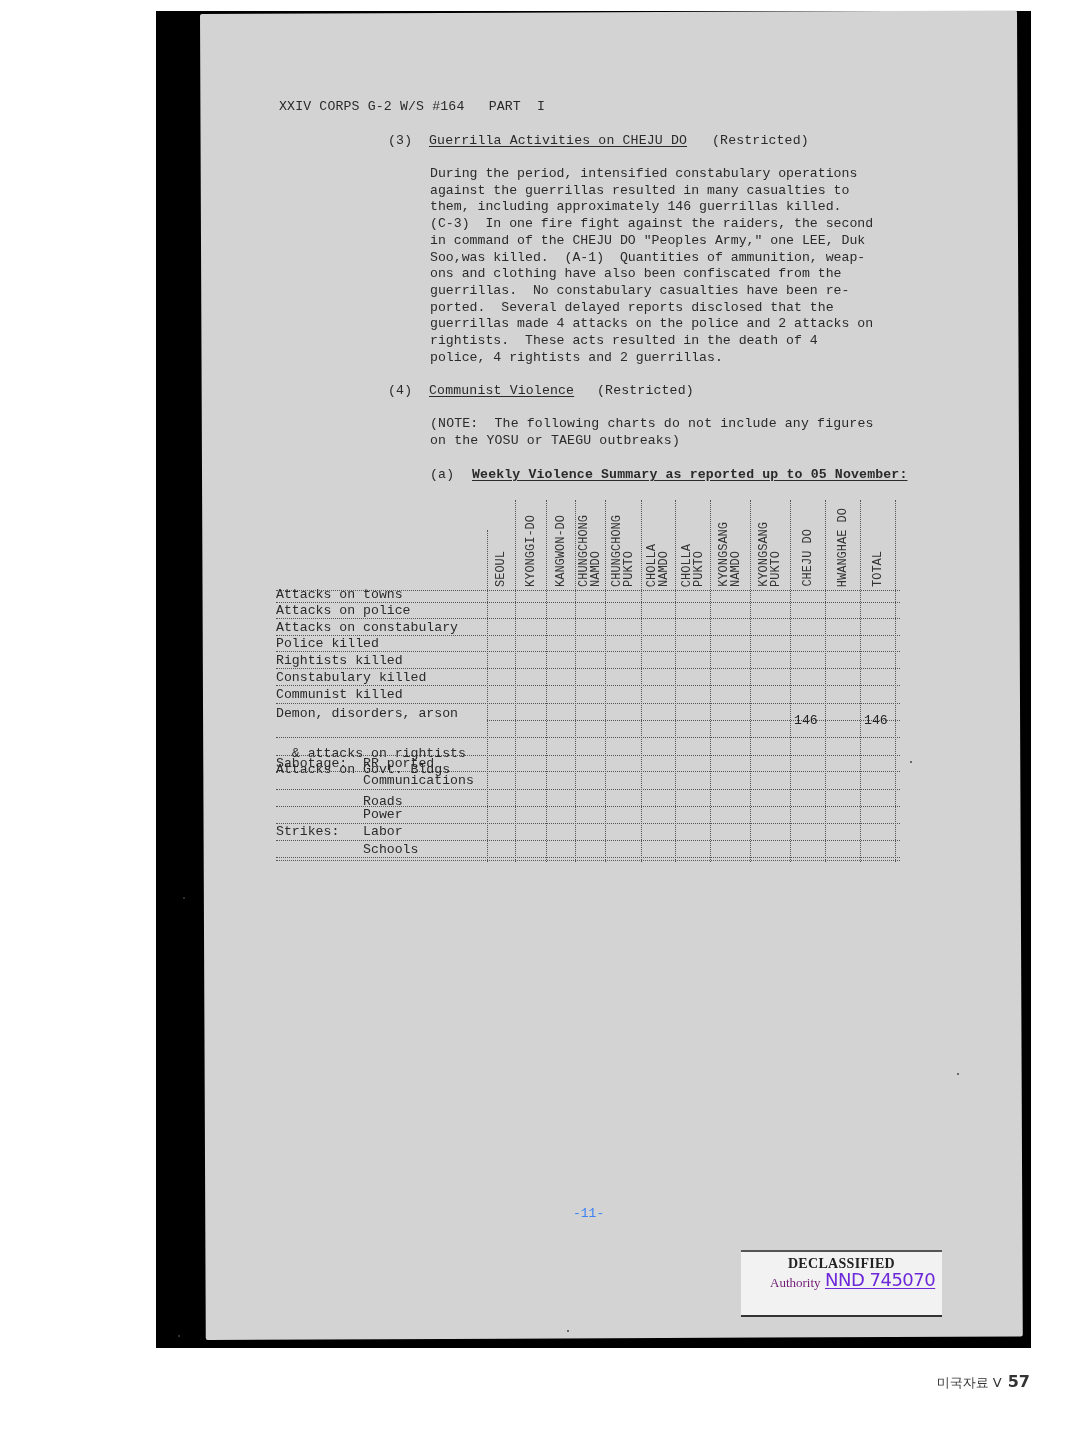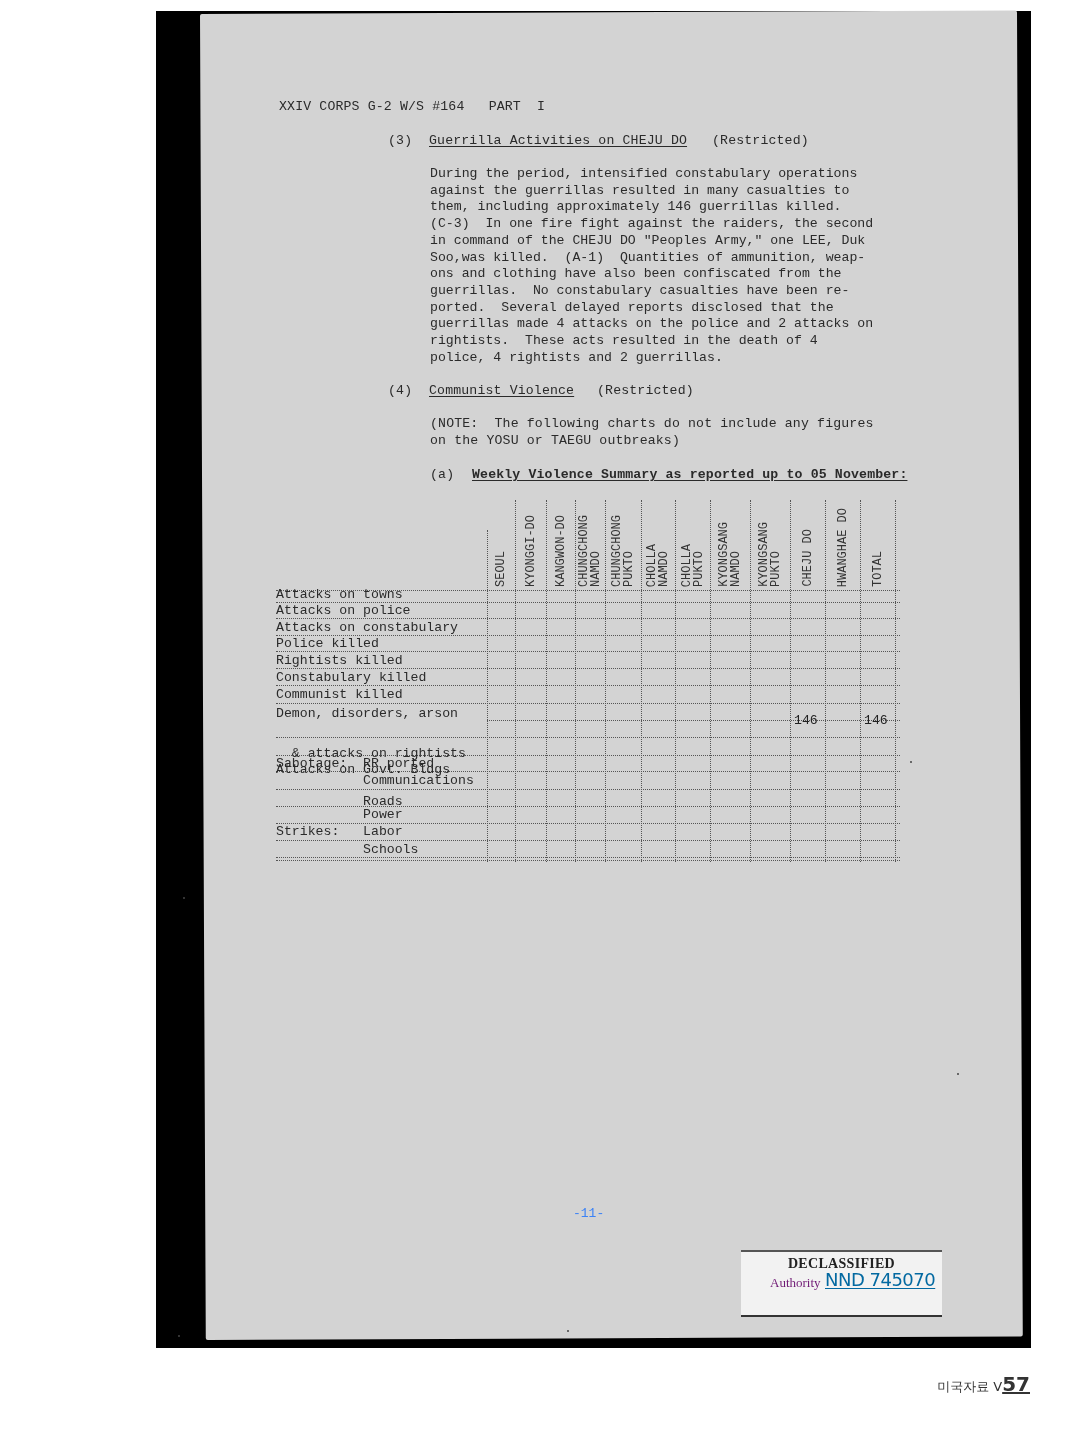--- a/index.html
+++ b/index.html
@@ -14,24 +14,24 @@
   .hdr-col { position:absolute; bottom:0; display:flex; align-items:flex-end; justify-content:center; }
   .hdr-col span { writing-mode:vertical-rl; transform:rotate(180deg); font-family:"Liberation Mono", monospace; font-size:12px; color:#333; line-height:12px; white-space:nowrap; }
   .row-label { position:absolute; left:0; font-family:"Liberation Mono", monospace; font-size:13.2px; color:#2a2a2a; white-space:pre; }
   .hline { position:absolute; border-top:1px dotted #555; height:0; }
   .vline { position:absolute; border-left:1px dotted #555; width:0; }
   .cell { position:absolute; font-family:"Liberation Mono", monospace; font-size:13.2px; color:#222;margin-top:26px; }
   .page-num { position:absolute; left:573px; top:1206px; font-family:"Liberation Mono", monospace; font-size:13px; color:#3b82f6; }
   .stamp { position:absolute; left:741px; top:1250px; width:201px; height:63px; background:#f2f2f2; border-top:2px solid #555; border-bottom:2px solid #333; }
   .stamp-title { position:absolute; left:0; width:100%; top:4px; text-align:center; font-family:"Liberation Serif", serif; font-weight:bold; font-size:14px; color:#222; letter-spacing:0.3px; }
   .stamp-auth { position:absolute; left:29px; top:23px; font-family:"Liberation Serif", serif; font-size:13px; color:#701a75; }
-  .stamp-val { position:absolute; left:84px; top:17px; font-family:"DejaVu Sans", sans-serif; font-size:18px; color:#0369a1; text-decoration:underline; text-underline-offset:2px; letter-spacing:-0.5px; }
+  .stamp-val { position:absolute; left:84px; top:17px; font-family:"DejaVu Sans", sans-serif; font-size:18px; color:#6d28d9; text-decoration:underline; text-underline-offset:2px; letter-spacing:-0.5px; }
   .footer { position:absolute; right:50px; top:1372px; font-family:"DejaVu Sans", sans-serif; color:#333; }
   .footer .label { font-size:13px; }
-  .footer .num { font-size:20px; font-weight:bold; color:#333;text-decoration:underline; }
+  .footer .num { font-size:16px; font-weight:bold; margin-left:6px; color:#333; }
   .speck { position:absolute; width:2px; height:2px; background:#444; border-radius:1px; }
 </style>
 </head>
 <body>
 
 <div class="scan-frame"></div>
 <div class="paper"></div>
 
 <div class="t" style="left:279px; top:99px;">XXIV CORPS G-2 W/S #164   PART  I</div>
 

